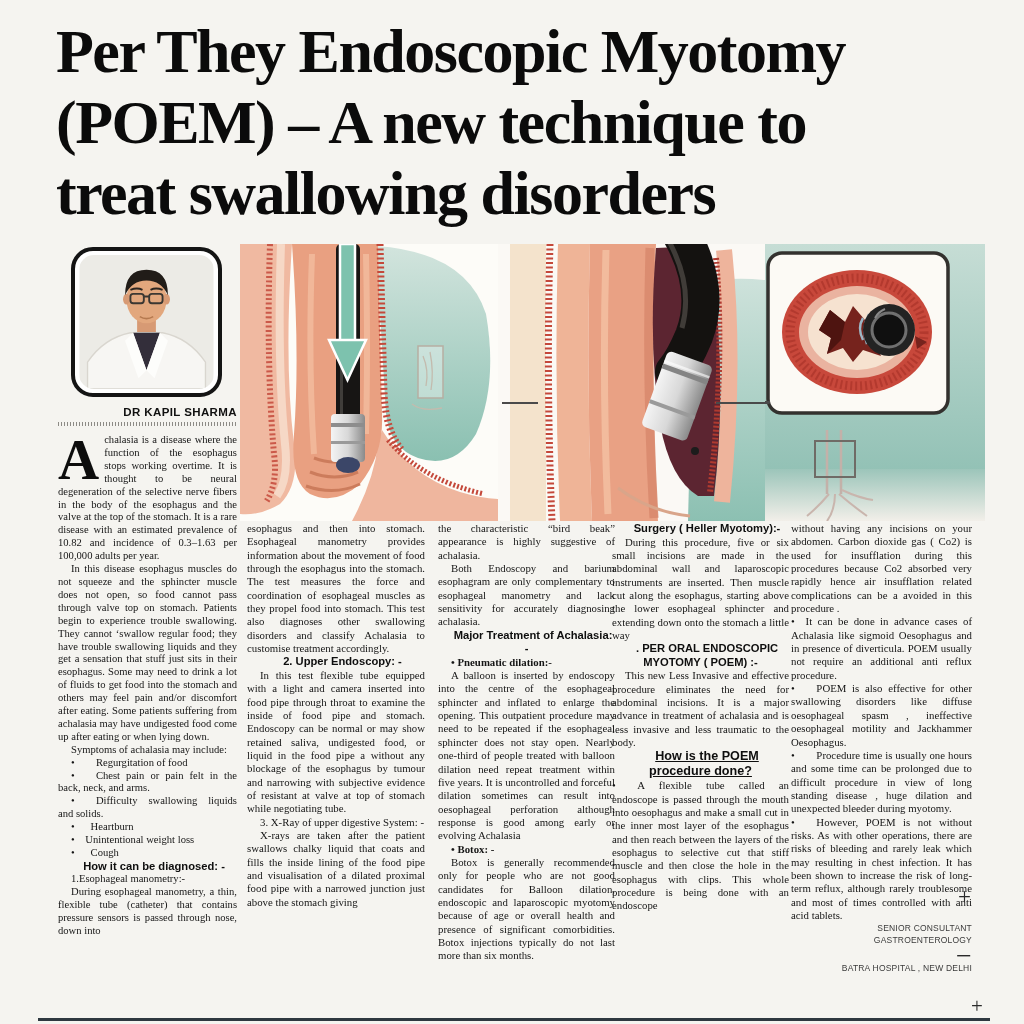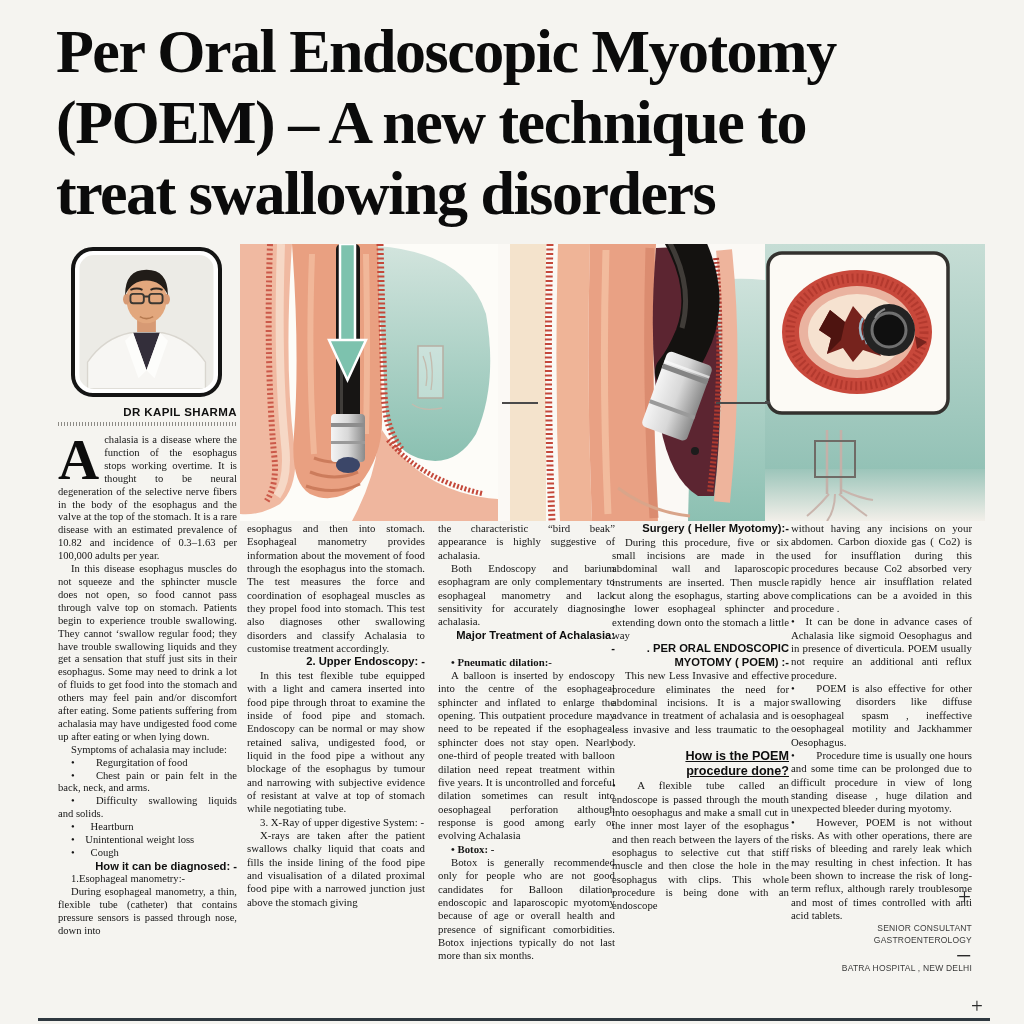--- a/index.html
+++ b/index.html
@@ -34,39 +34,39 @@
   #co1 { left:262px; width:36px; }
   #co2 { left:476px; width:53px; }
 
   
   .col { position:absolute; top:522px; font-size:10.8px; line-height:13.35px; color:#151515; text-align:justify; }
   .col2 { left:247px; width:178px; }
   .col3 { left:438px; width:177px; }
   .col4 { left:612px; width:177px; }
   .col5 { left:791px; width:181px; }
   .h-sans { font-family:"Liberation Sans", sans-serif; font-weight:bold; font-size:11.2px; line-height:13.5px;
-            margin:9px 0 7px; text-align:right; text-indent:0; color:#0e0e0e; }
+            margin:9px 0 7px; text-align:center; text-indent:0; color:#0e0e0e; }
   .h-sans.big { font-size:12.6px; line-height:15px;text-decoration:underline; }
   .sub { text-indent:18px;font-weight:bold; }
   .credit { font:8.5px/12px "Liberation Sans", sans-serif; color:#3a3a3a; text-align:right;
             letter-spacing:.2px; }
 
   .mark { position:absolute; color:#2a2a2a; font-family:"Liberation Serif", serif; }
   #mk1 { left:958px; top:884px; font-size:23px; }
   #mk2 { left:956px; top:940px; font-size:28px; }
   #mk3 { left:971px; top:994px; font-size:21px; }
   .bottomrule { position:absolute; left:38px; top:1018px; width:952px; height:3px; background:#2e3840; }
 </style>
 </head>
 <body>
 
 <div id="page">
 
   <div class="headline">
-    <div>Per Oral Endoscopic Myotomy</div>
+    <div>Per They Endoscopic Myotomy</div>
     <div>(POEM) – A new technique to</div>
     <div>treat swallowing disorders</div>
   </div>
 
   <div class="col1">
     <div class="photo">
       <svg viewBox="0 0 100 100">
         <rect width="100" height="100" fill="#ecebe6"></rect>
         <rect x="43" y="44" width="14" height="16" fill="#d79a74"></rect>
         <path d="M6,100 L6,80 Q18,62 38,58 L62,58 Q82,62 94,80 L94,100 Z" fill="#f7f6f3" stroke="#d9d6cf" stroke-width="1"></path>

